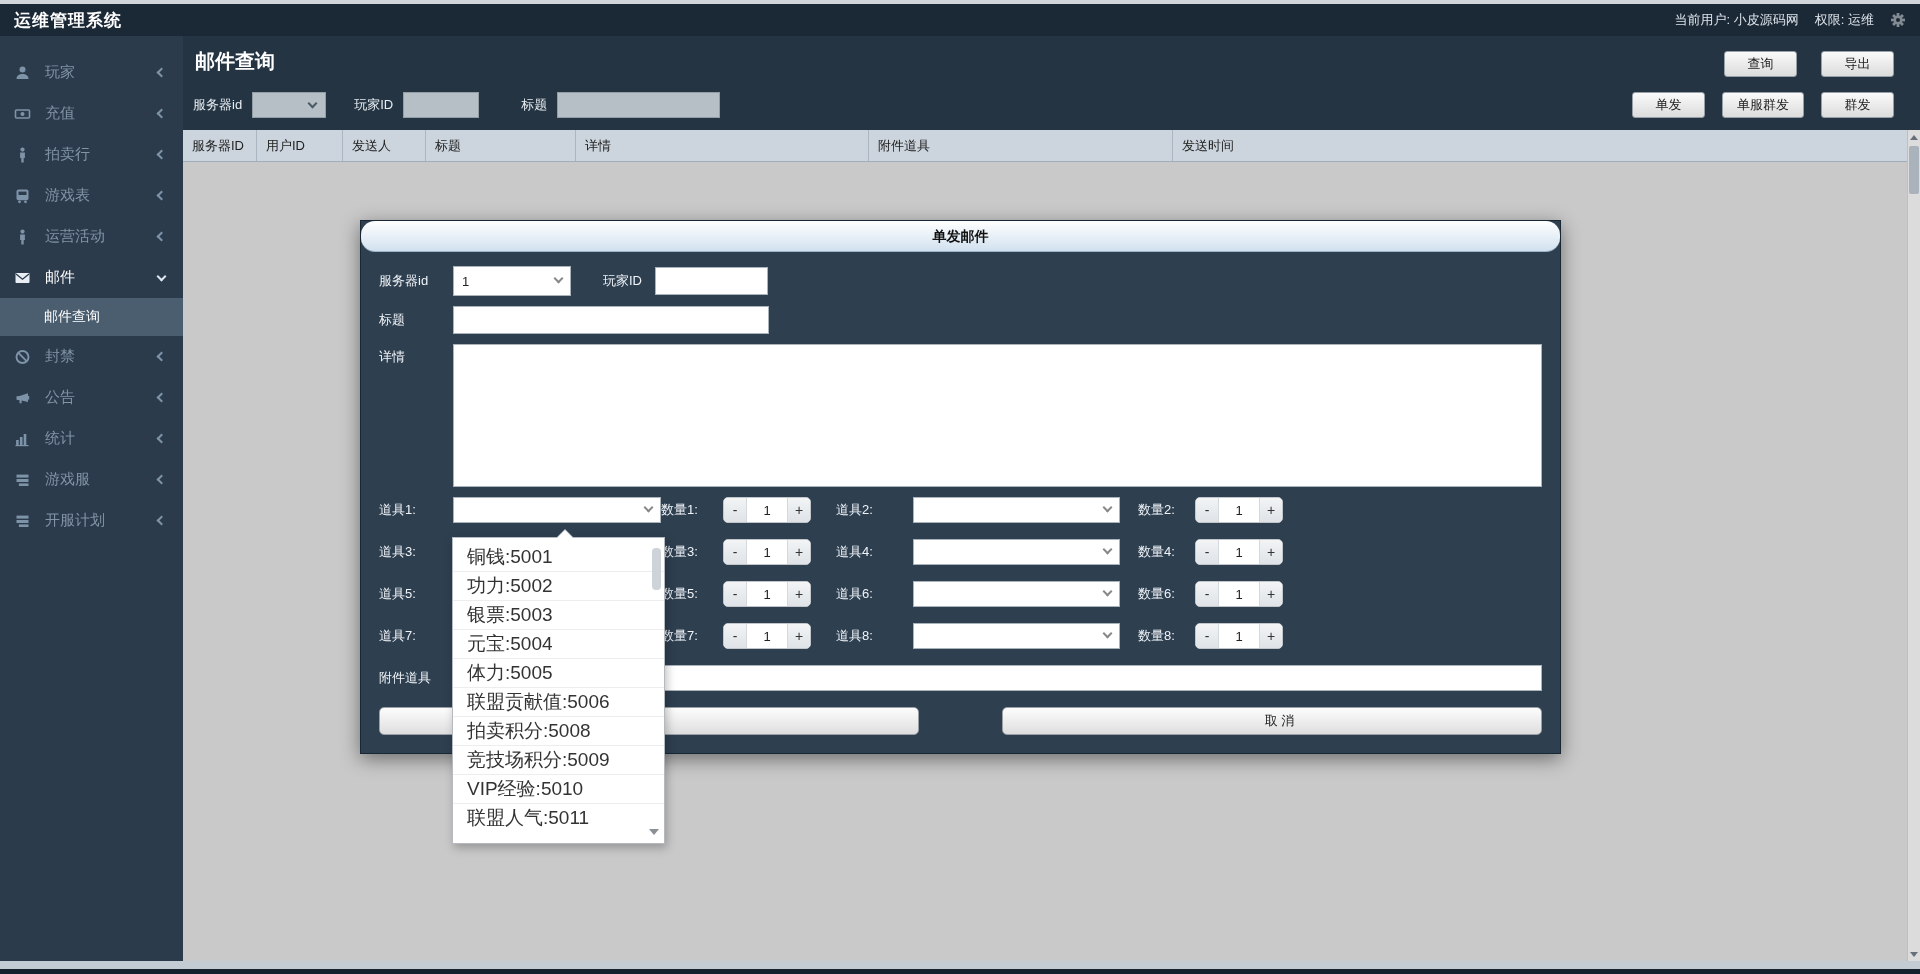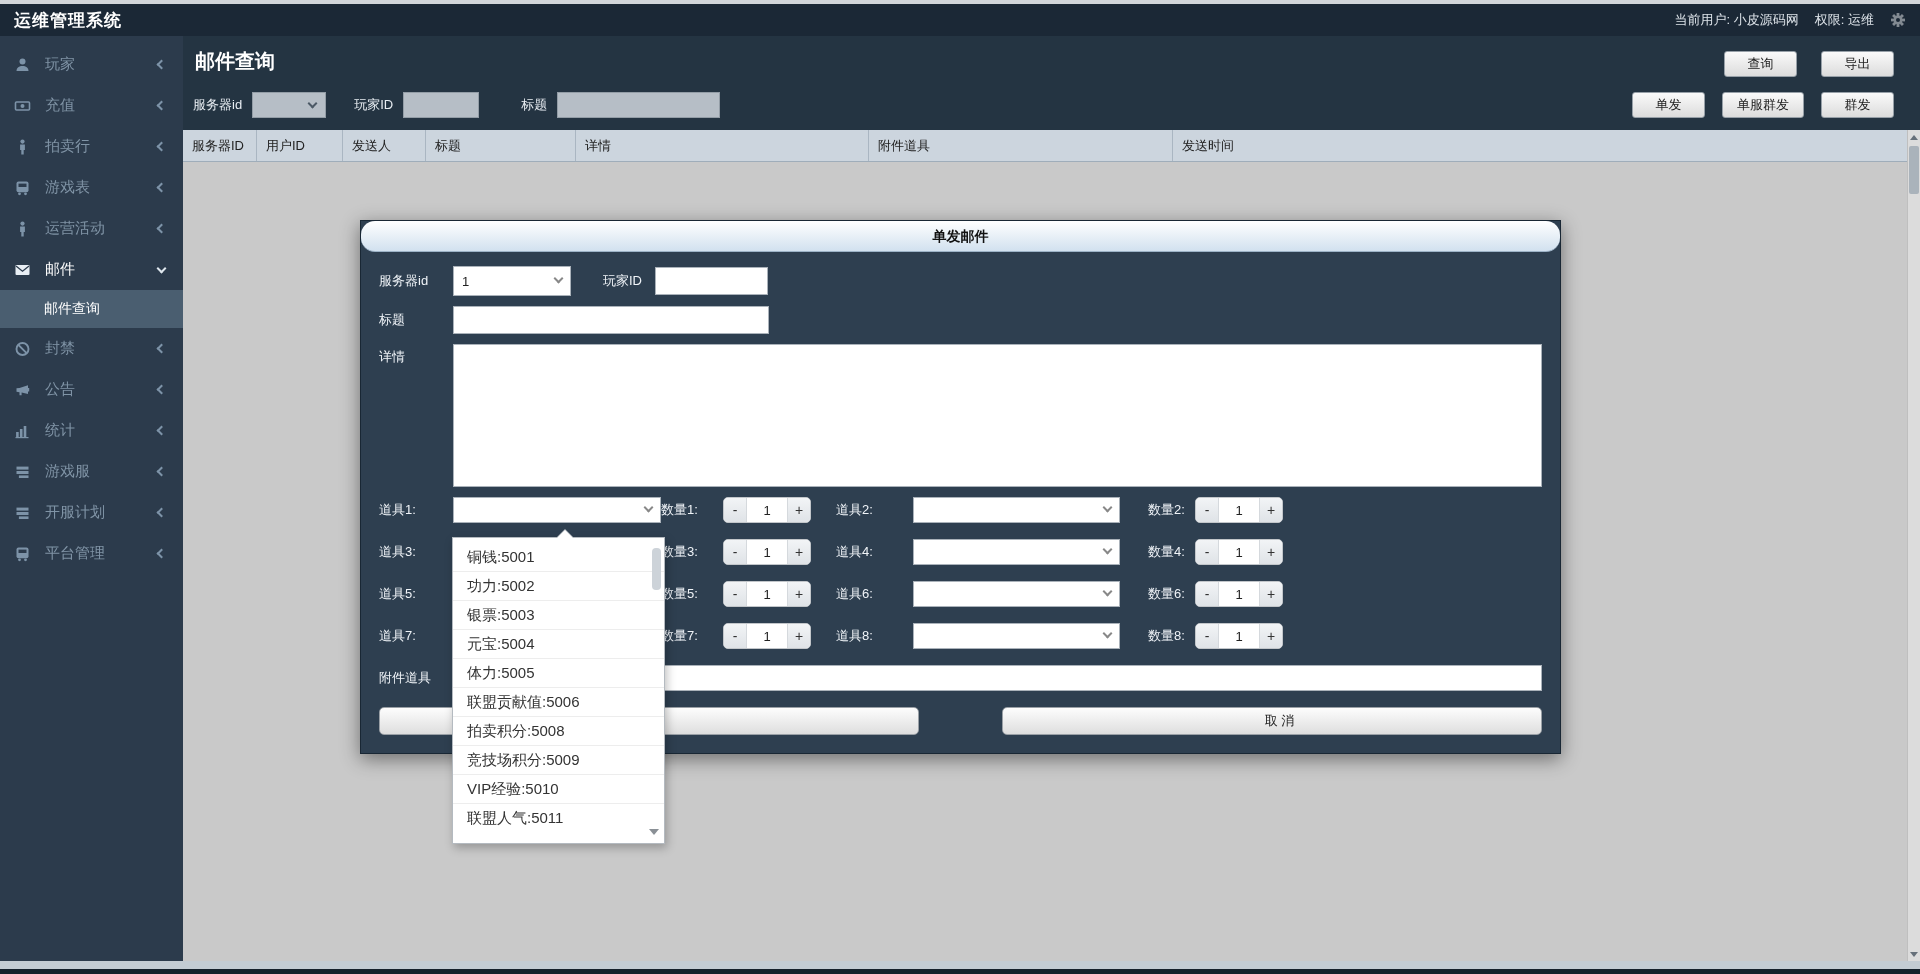--- a/index.html
+++ b/index.html
@@ -6,21 +6,21 @@
   body { font-family:"Liberation Sans","DejaVu Sans",sans-serif; background:#555; }
   .screen { position:relative; width:1920px; height:974px; overflow:hidden; background:#c9c9c9; }
 
   .top-strip { position:absolute; top:0; left:0; right:0; height:4px; background:#d2d6da; }
   .topbar { position:absolute; top:4px; left:0; right:0; height:32px; background:#1b2836;
             display:flex; align-items:center; justify-content:space-between; padding:0 14px; z-index:5; }
   .app-title { font-size:17px; font-weight:bold; color:#ffffff; letter-spacing:1px; }
   .topbar-right { display:flex; align-items:center; gap:16px; color:#dde3e9; font-size:13px; }
   .gear { width:16px; height:16px; display:inline-block; }
 
-  .sidebar { position:absolute; top:36px; left:0; width:183px; bottom:13px; background:#2c3b4c; padding-top:8px; z-index:4; }
+  .sidebar { position:absolute; top:36px; left:0; width:183px; bottom:13px; background:#2c3b4c; padding-top:16px; z-index:4; }
   .sb-item { height:41px; display:flex; align-items:center; color:#8094a6; font-size:15px; cursor:pointer; }
   .sb-item.parent-active { color:#ffffff; }
   .sb-icon { width:18px; height:16px; margin-left:14px; display:inline-flex; }
   .sb-label { margin-left:13px; flex:1; }
   .chev-left { width:7px; height:7px; border-left:2px solid #7d93a8; border-bottom:2px solid #7d93a8;
                transform:rotate(45deg); margin-right:18px; }
   .chev-down { width:7px; height:7px; border-left:2px solid #dfe7ee; border-bottom:2px solid #dfe7ee;
                transform:rotate(-45deg); margin-right:18px; margin-top:-3px; }
   .sb-sub { height:38px; background:#4a5e70; color:#ffffff; font-size:14px; display:flex; align-items:center;
             padding-left:44px; cursor:pointer; }
@@ -68,38 +68,38 @@
                border-right:2px solid #888; border-bottom:2px solid #888; transform:rotate(45deg); }
   .sel-server { width:118px; height:30px; }
   .plabel { width:52px; margin-left:32px; font-size:13px; color:#f0f4f8; flex:none; }
   .winput { background:#ffffff; border:1px solid #aab2ba; height:28px; font-size:13px; padding:0 6px; color:#222; }
   .inp-player { width:113px; }
   .inp-subject { width:316px; height:28px; }
   .tarea { width:1098px; height:143px; background:#ffffff; border:1px solid #aab2ba; resize:none; font-family:inherit; font-size:13px; padding:4px 6px; }
   .sel-item { width:208px; height:26px; }
   .qlabel { margin-left:0; width:62px; font-size:13px; color:#f0f4f8; flex:none; }
   .ilabel2 { margin-left:25px; width:77px; font-size:13px; color:#f0f4f8; flex:none; }
-  .qlabel2 { margin-left:18px; width:57px; font-size:13px; color:#f0f4f8; flex:none;text-align:center; }
+  .qlabel2 { margin-left:18px; width:57px; font-size:13px; color:#f0f4f8; flex:none; }
   .stepper { width:88px; height:26px; display:flex; border:1px solid #c2c6ca; border-radius:5px; overflow:hidden; flex:none; background:#fff; }
   .st-btn { width:22px; background:linear-gradient(#f2f4f6,#dfe3e7); color:#333; font-size:14px; display:flex;
             align-items:center; justify-content:center; cursor:pointer; flex:none; }
   .st-val { flex:1; background:#ffffff; display:flex; align-items:center; justify-content:center; font-size:13px; color:#222;
             border-left:1px solid #d5d9dd; border-right:1px solid #d5d9dd; }
   .inp-attach { flex:1; height:26px; }
   .modal-btns { display:flex; justify-content:space-between; margin-top:6px; padding:0 0; }
   .bigbtn { width:540px; height:28px; background:linear-gradient(#fdfdfd,#dedede); border:1px solid #9aa0a6;
             border-radius:5px; font-size:13px; color:#222; cursor:pointer; font-family:inherit;padding-left:15px; }
 
   .dropdown { position:absolute; left:452px; top:537px; width:213px; background:#ffffff; border:1px solid #b4bac0;
               box-shadow:2px 4px 9px rgba(0,0,0,0.25); z-index:30; padding:5px 0 10px 0; }
   .dd-notch-outer { position:absolute; top:-9px; left:103px; width:0; height:0; border-left:9px solid transparent;
                     border-right:9px solid transparent; border-bottom:9px solid #b4bac0; }
   .dd-notch { position:absolute; top:-8px; left:104px; width:0; height:0; border-left:8px solid transparent;
               border-right:8px solid transparent; border-bottom:8px solid #ffffff; }
-  .dd-option { height:29px; line-height:28px; padding-left:14px; font-size:15px; color:#333;
+  .dd-option { height:29px; line-height:28px; padding-left:14px; font-size:19px; color:#333;
                border-bottom:1px solid #ededed; cursor:pointer; }
   .dd-option:last-child { border-bottom:none; }
   .dd-thumb { position:absolute; right:3px; top:10px; width:9px; height:42px; background:#cdd3d9; border-radius:4px; }
   .dd-down { position:absolute; right:5px; bottom:8px; width:0; height:0; border-left:5px solid transparent;
              border-right:5px solid transparent; border-top:6px solid #8a9096; }
 </style>
 </head>
 <body>
 
 <div class="screen">
@@ -241,32 +241,20 @@
           <span class="sb-icon">
             <svg viewBox="0 0 16 16" width="17" height="16">
               <rect x="2" y="2.6" width="12" height="3" fill="#7d93a8"></rect>
               <rect x="2" y="7" width="12" height="3" fill="#7d93a8"></rect>
               <rect x="4.4" y="11.4" width="9.6" height="2.6" fill="#7d93a8"></rect>
             </svg>
           </span>
           <span class="sb-label">开服计划</span>
           <span class="chev-left"></span>
         </div>
-        <div class="sb-item">
-          <span class="sb-icon">
-            <svg viewBox="0 0 16 16" width="17" height="16">
-              <rect x="2" y="1.6" width="12" height="10.6" rx="2" fill="#7d93a8"></rect>
-              <rect x="4" y="3.6" width="8" height="3.4" fill="#2c3b4c"></rect>
-              <circle cx="5" cy="13.8" r="1.4" fill="#7d93a8"></circle>
-              <circle cx="11" cy="13.8" r="1.4" fill="#7d93a8"></circle>
-            </svg>
-          </span>
-          <span class="sb-label">平台管理</span>
-          <span class="chev-left"></span>
-        </div>
       </div>
   </div>
 
   <div class="main">
     <div class="main-header">
       <div class="page-title">邮件查询</div>
       <div class="top-btns" id="top-buttons">
           <button class="btn">查询</button>
           <button class="btn">导出</button>
         </div>

